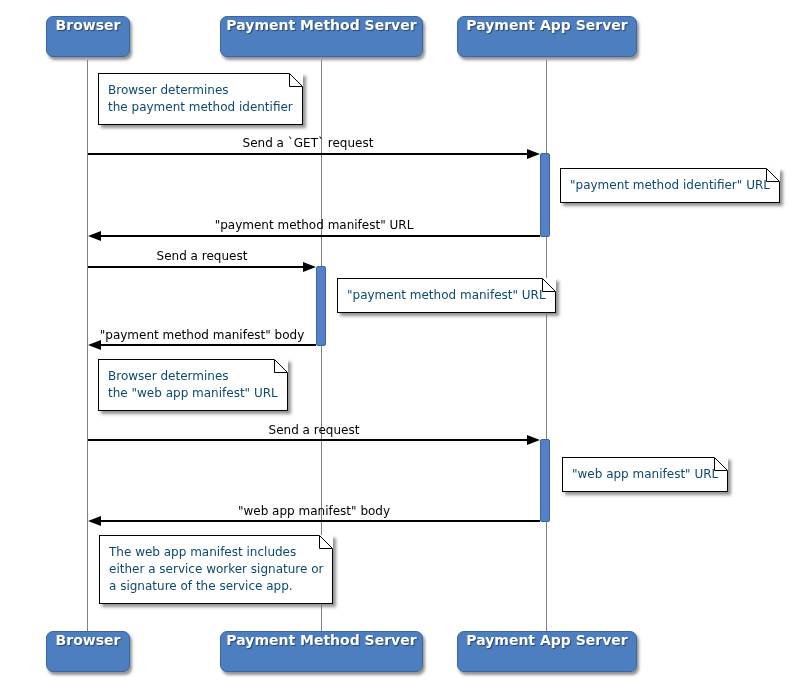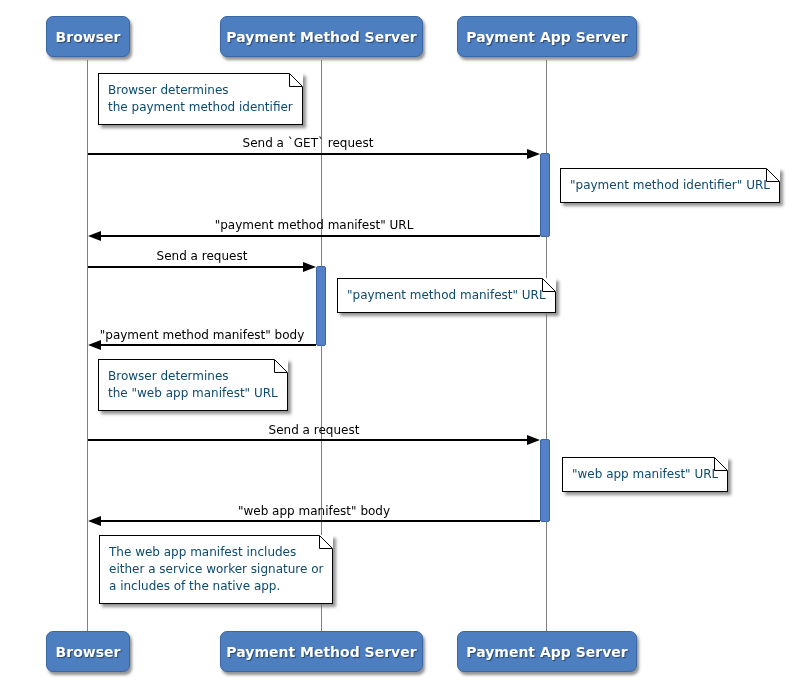--- a/index.html
+++ b/index.html
@@ -17,21 +17,20 @@
   }
   
   .actor {
     position: absolute;
     height: 41px;
     background: #4c7ec0;
     border: 1px solid #3a67a4;
     border-radius: 7px;
     box-shadow: 2px 3px 3px rgba(110,110,110,0.75);
     display: flex;
-    align-items: center;
     justify-content: center;
     box-sizing: border-box;
   }
   .actor span {
     color: #ffffff;
     font-size: 14px;
     font-weight: bold;
     text-shadow: 1px 1px 1px rgba(0,0,0,0.45);
     white-space: nowrap;
   }
@@ -212,16 +211,16 @@
     <div>"web app manifest" URL</div>
   </div>
 
   <div class="note" style="left:99px;top:535px;">
     <div class="fold-cover"></div>
     <svg class="fold-icon" width="14" height="14" viewBox="0 0 14 14">
         <path d="M0.5,0.5 L13.5,13.5 L0.5,13.5 Z" fill="#ffffff" stroke="#000000" stroke-width="1"></path>
       </svg>
     <div>The web app manifest includes</div>
     <div>either a service worker signature or</div>
-    <div>a includes of the native app.</div>
+    <div>a signature of the service app.</div>
   </div>
 
 </div>
 
 </body></html>

